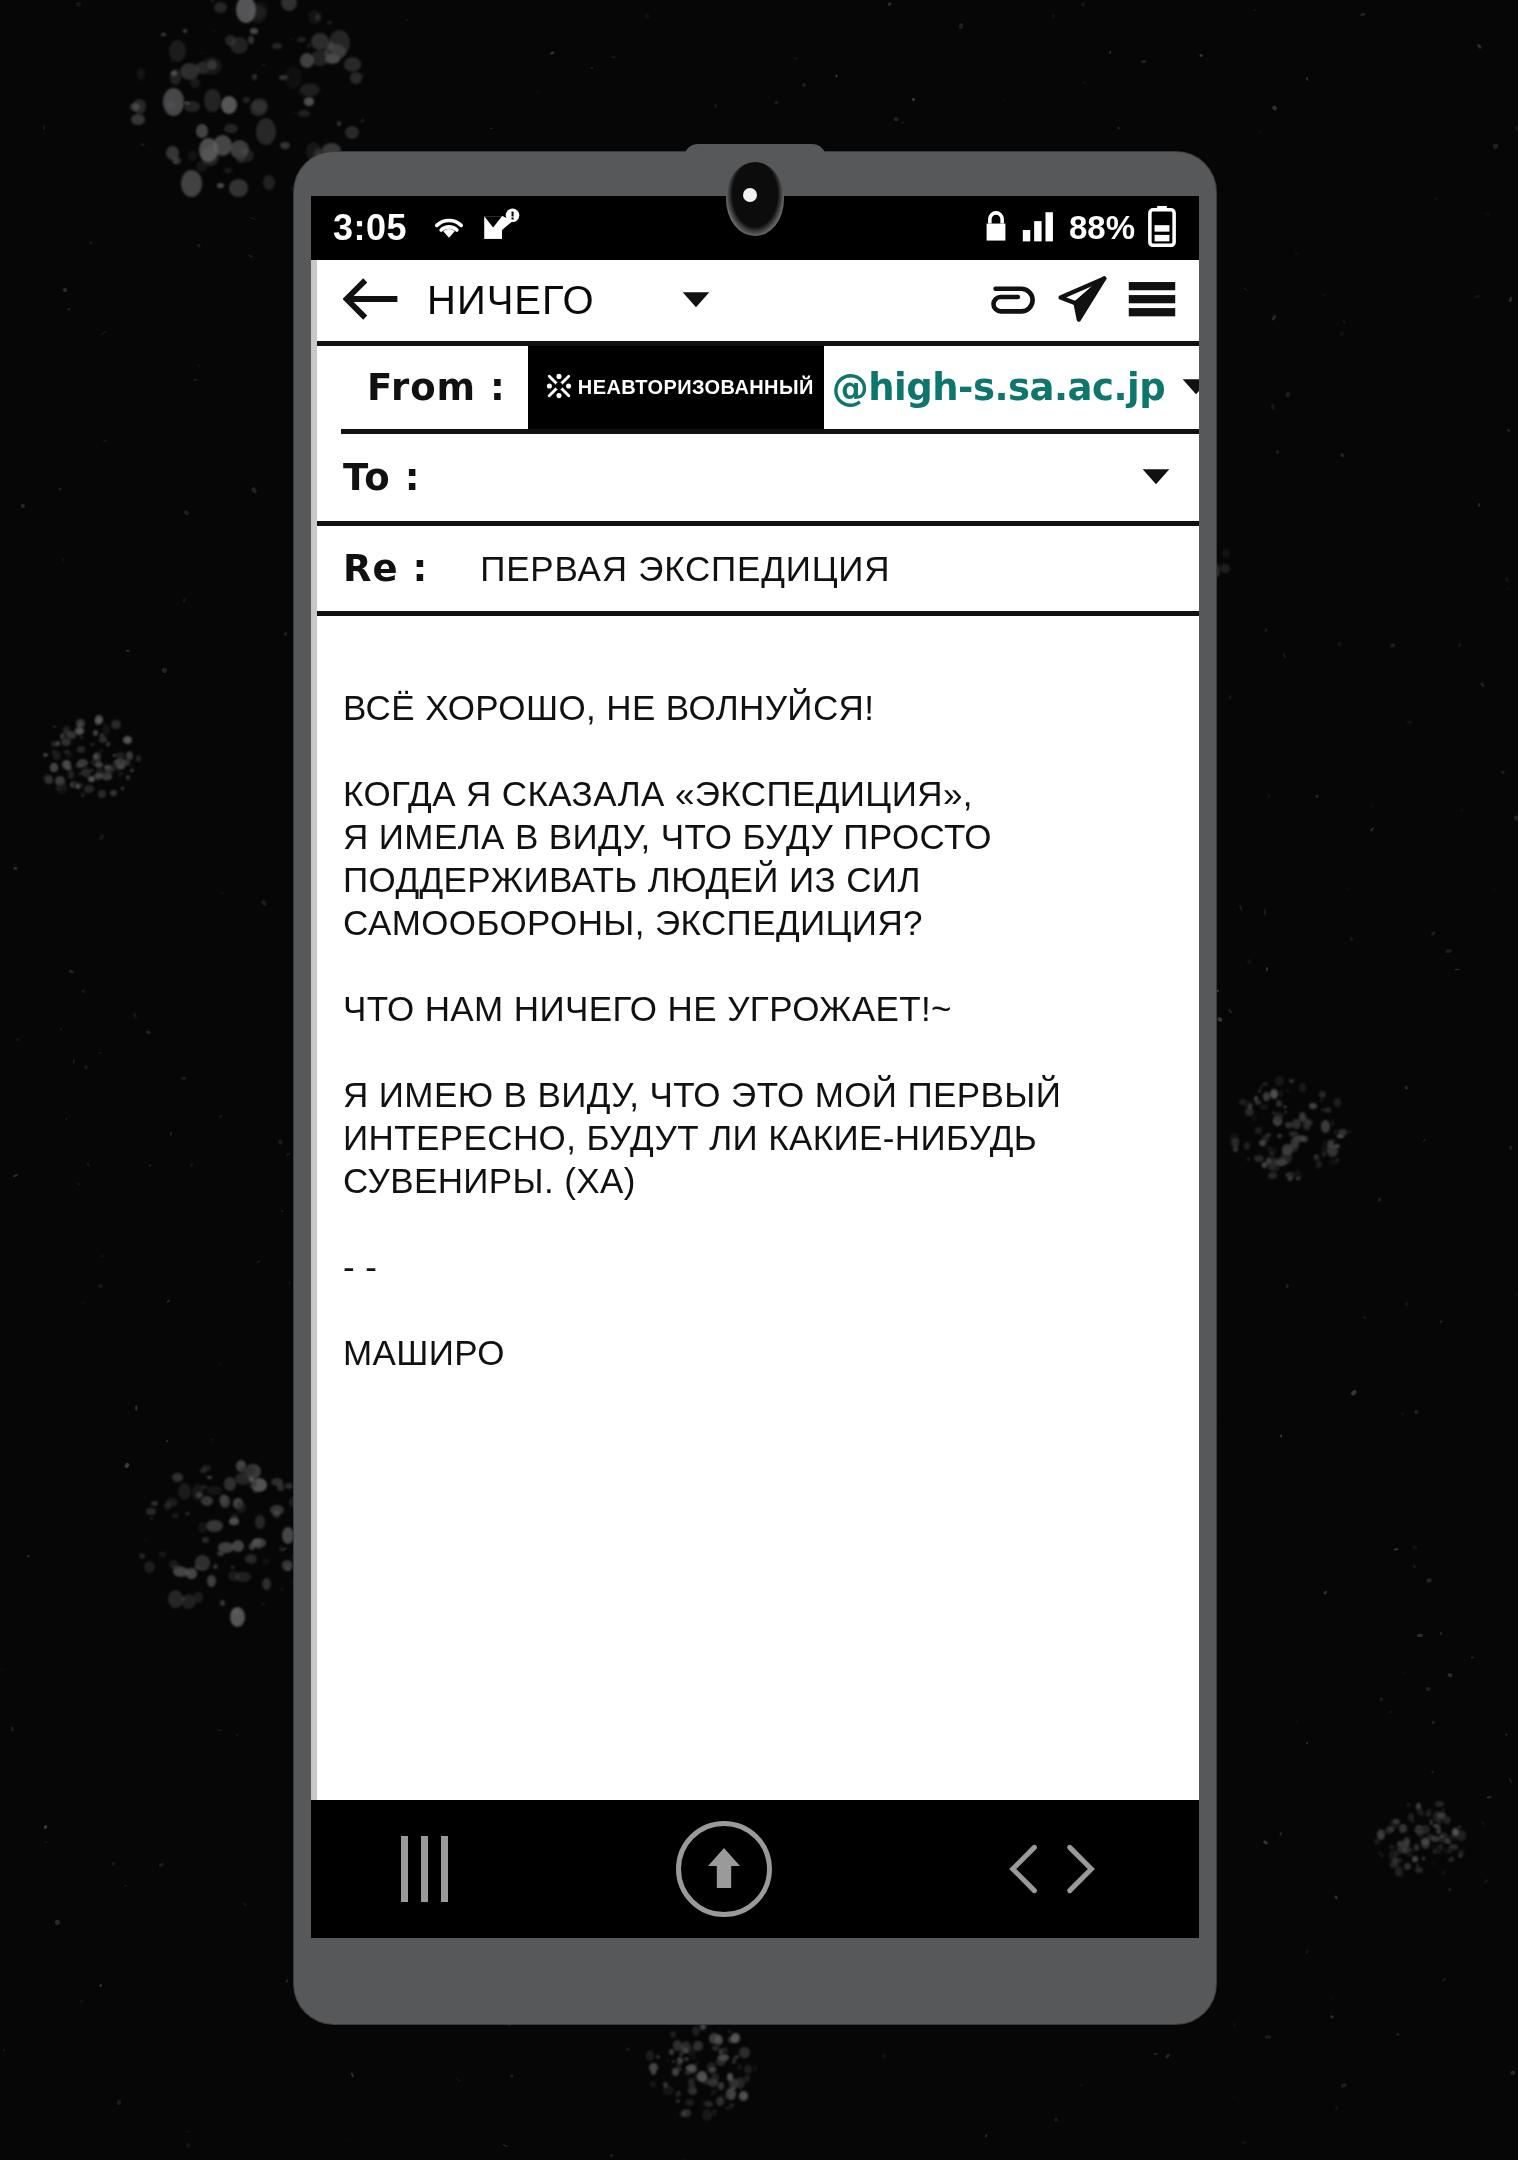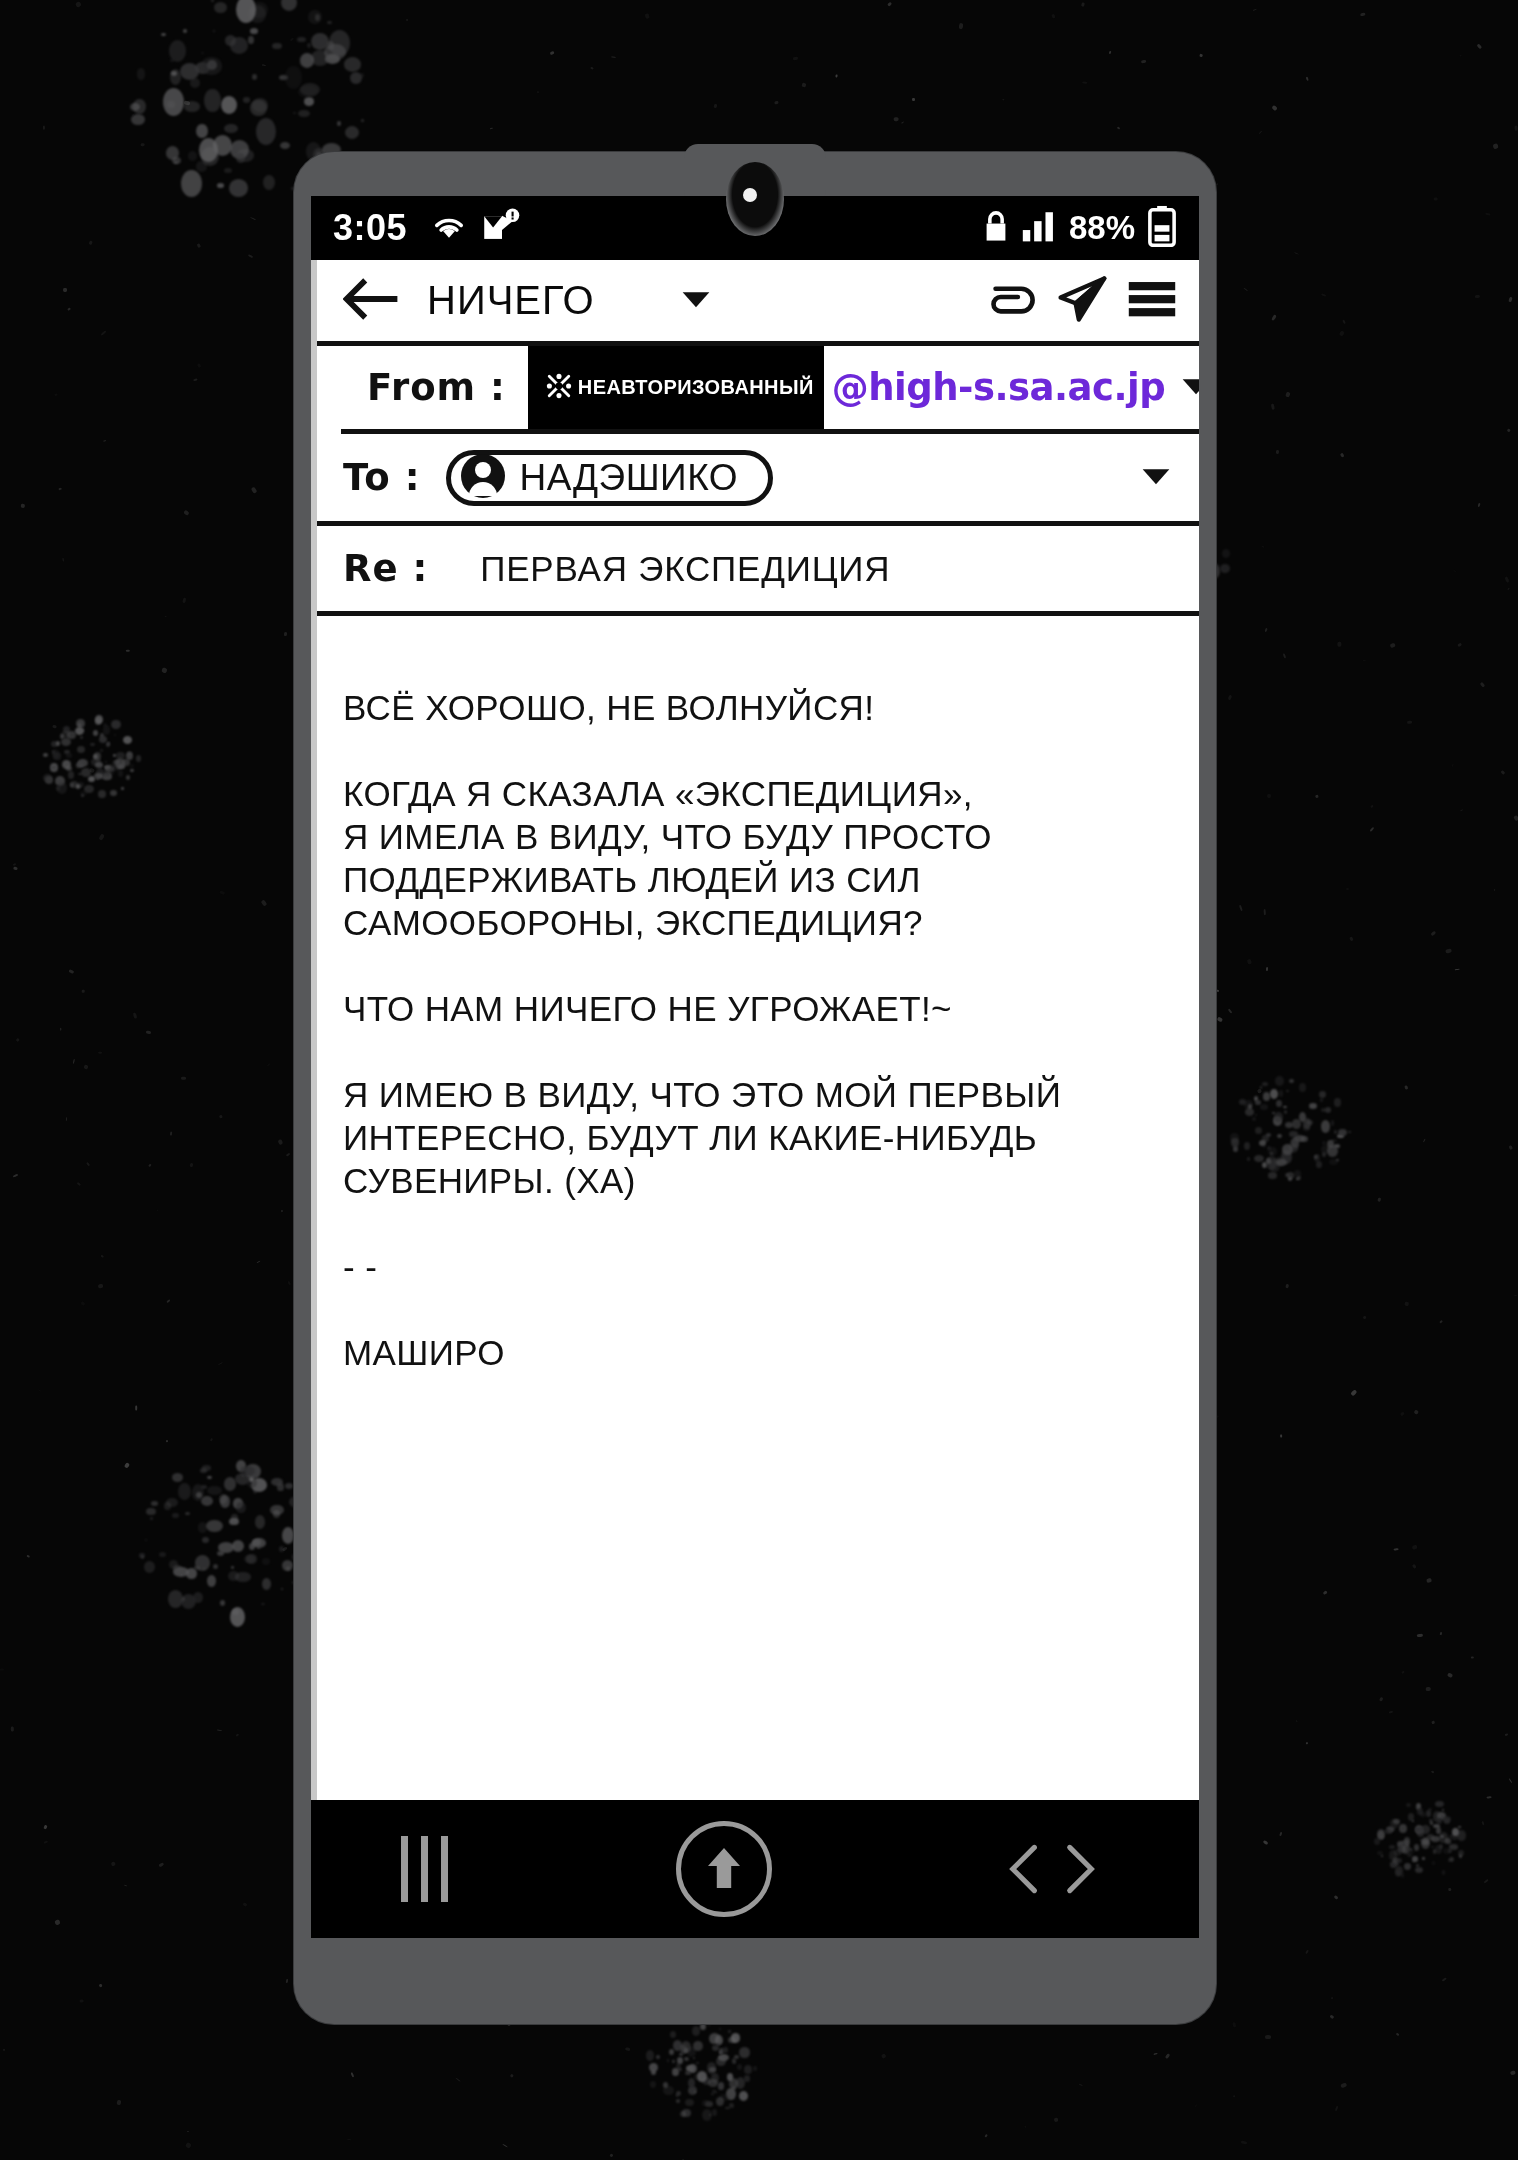--- a/index.html
+++ b/index.html
@@ -128,21 +128,21 @@
     box-sizing:border-box;
   }
   #from-badge-text{
     font-size:20px;font-weight:700;
     letter-spacing:0.4px;
     margin-left:4px;
     white-space:nowrap;
   }
   #from-domain{
     font-size:37px;font-weight:700;
-    color:#6d28d9;
+    color:#0f766e;
     font-family:"DejaVu Sans",sans-serif;
     margin-left:8px;
     letter-spacing:-0.5px;
     white-space:nowrap;
   }
   #from-caret{margin-left:16px;}
 
   #to-chip{
     margin-left:26px;
     height:56px;
@@ -1467,30 +1467,20 @@
         <span id="from-domain">@high-s.sa.ac.jp</span>
         <span id="from-caret">
           <svg width="30" height="20" viewBox="0 0 18 12">
               <path d="M1 2 L9 11 L17 2 Z" fill="#111"></path>
             </svg>
         </span>
       </div>
 
       <div class="hrow" id="row-to">
         <span class="hlabel">To :</span>
-        <div id="to-chip">
-          <span>
-            <svg width="48" height="48" viewBox="0 0 24 24">
-              <circle cx="12" cy="12" r="11" fill="#111"></circle>
-              <circle cx="12" cy="9" r="4" fill="#fff"></circle>
-              <path d="M5 22 a7 7 0 0 1 14 0 Z" fill="#fff"></path>
-            </svg>
-          </span>
-          <span id="to-chip-text">НАДЭШИКО</span>
-        </div>
         <span id="to-caret">
           <svg width="30" height="20" viewBox="0 0 18 12">
               <path d="M1 2 L9 11 L17 2 Z" fill="#111"></path>
             </svg>
         </span>
       </div>
 
       <div class="hrow" id="row-re">
         <span class="hlabel">Re :</span>
         <span id="re-subject">ПЕРВАЯ ЭКСПЕДИЦИЯ</span>

